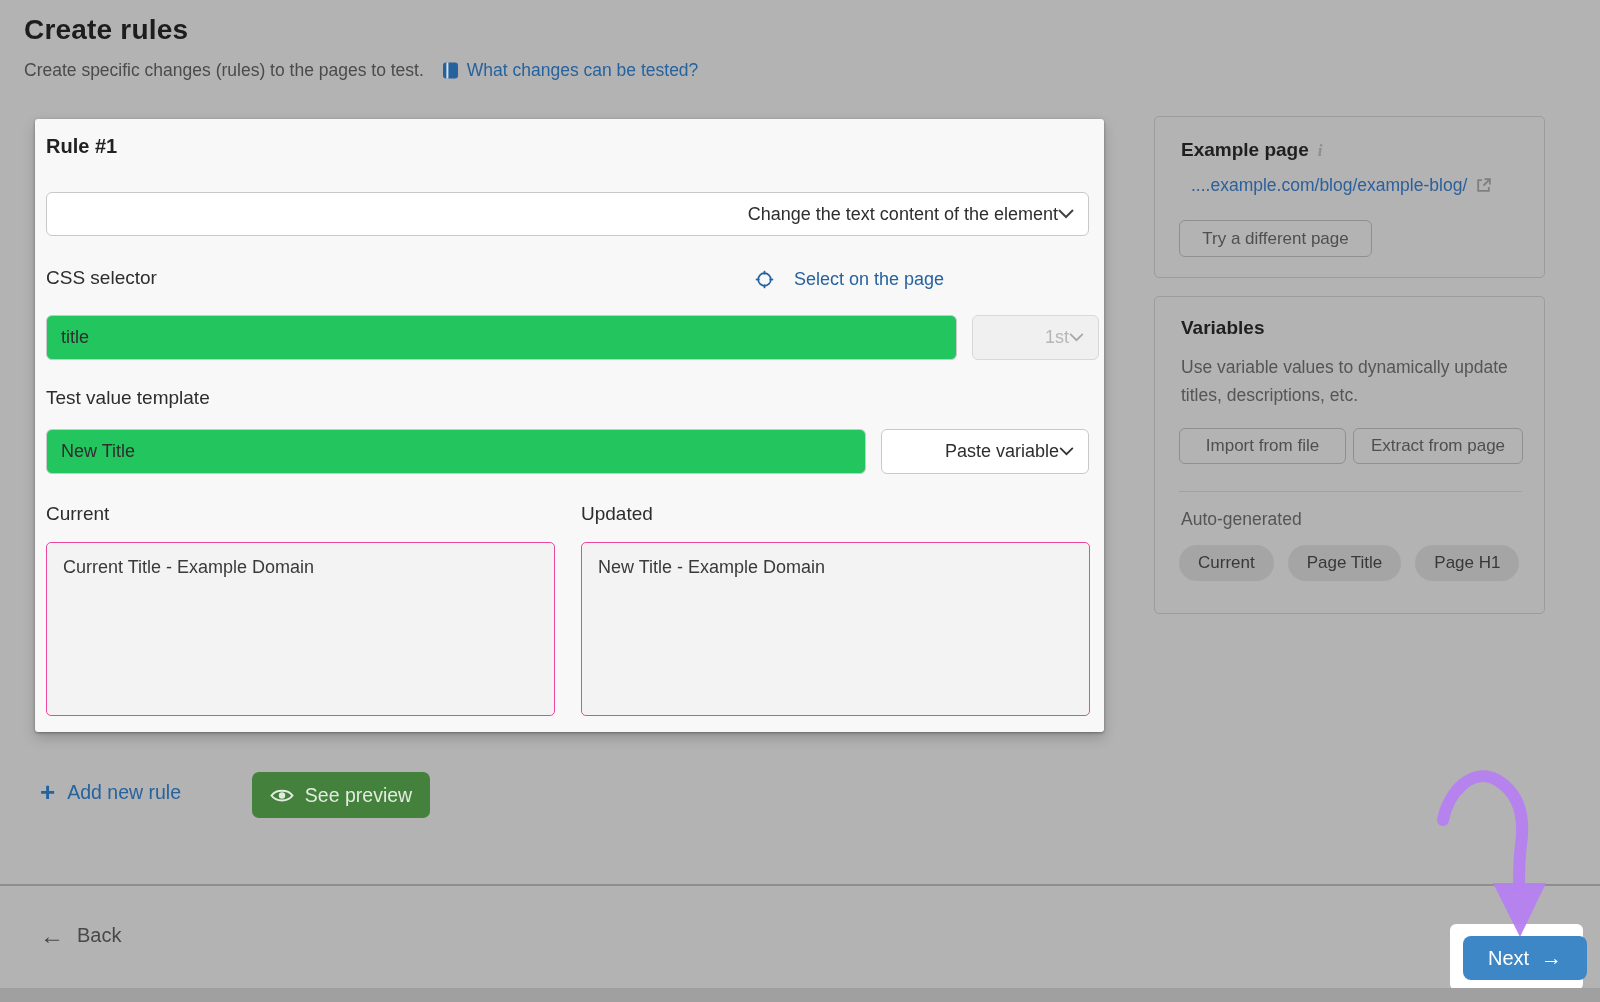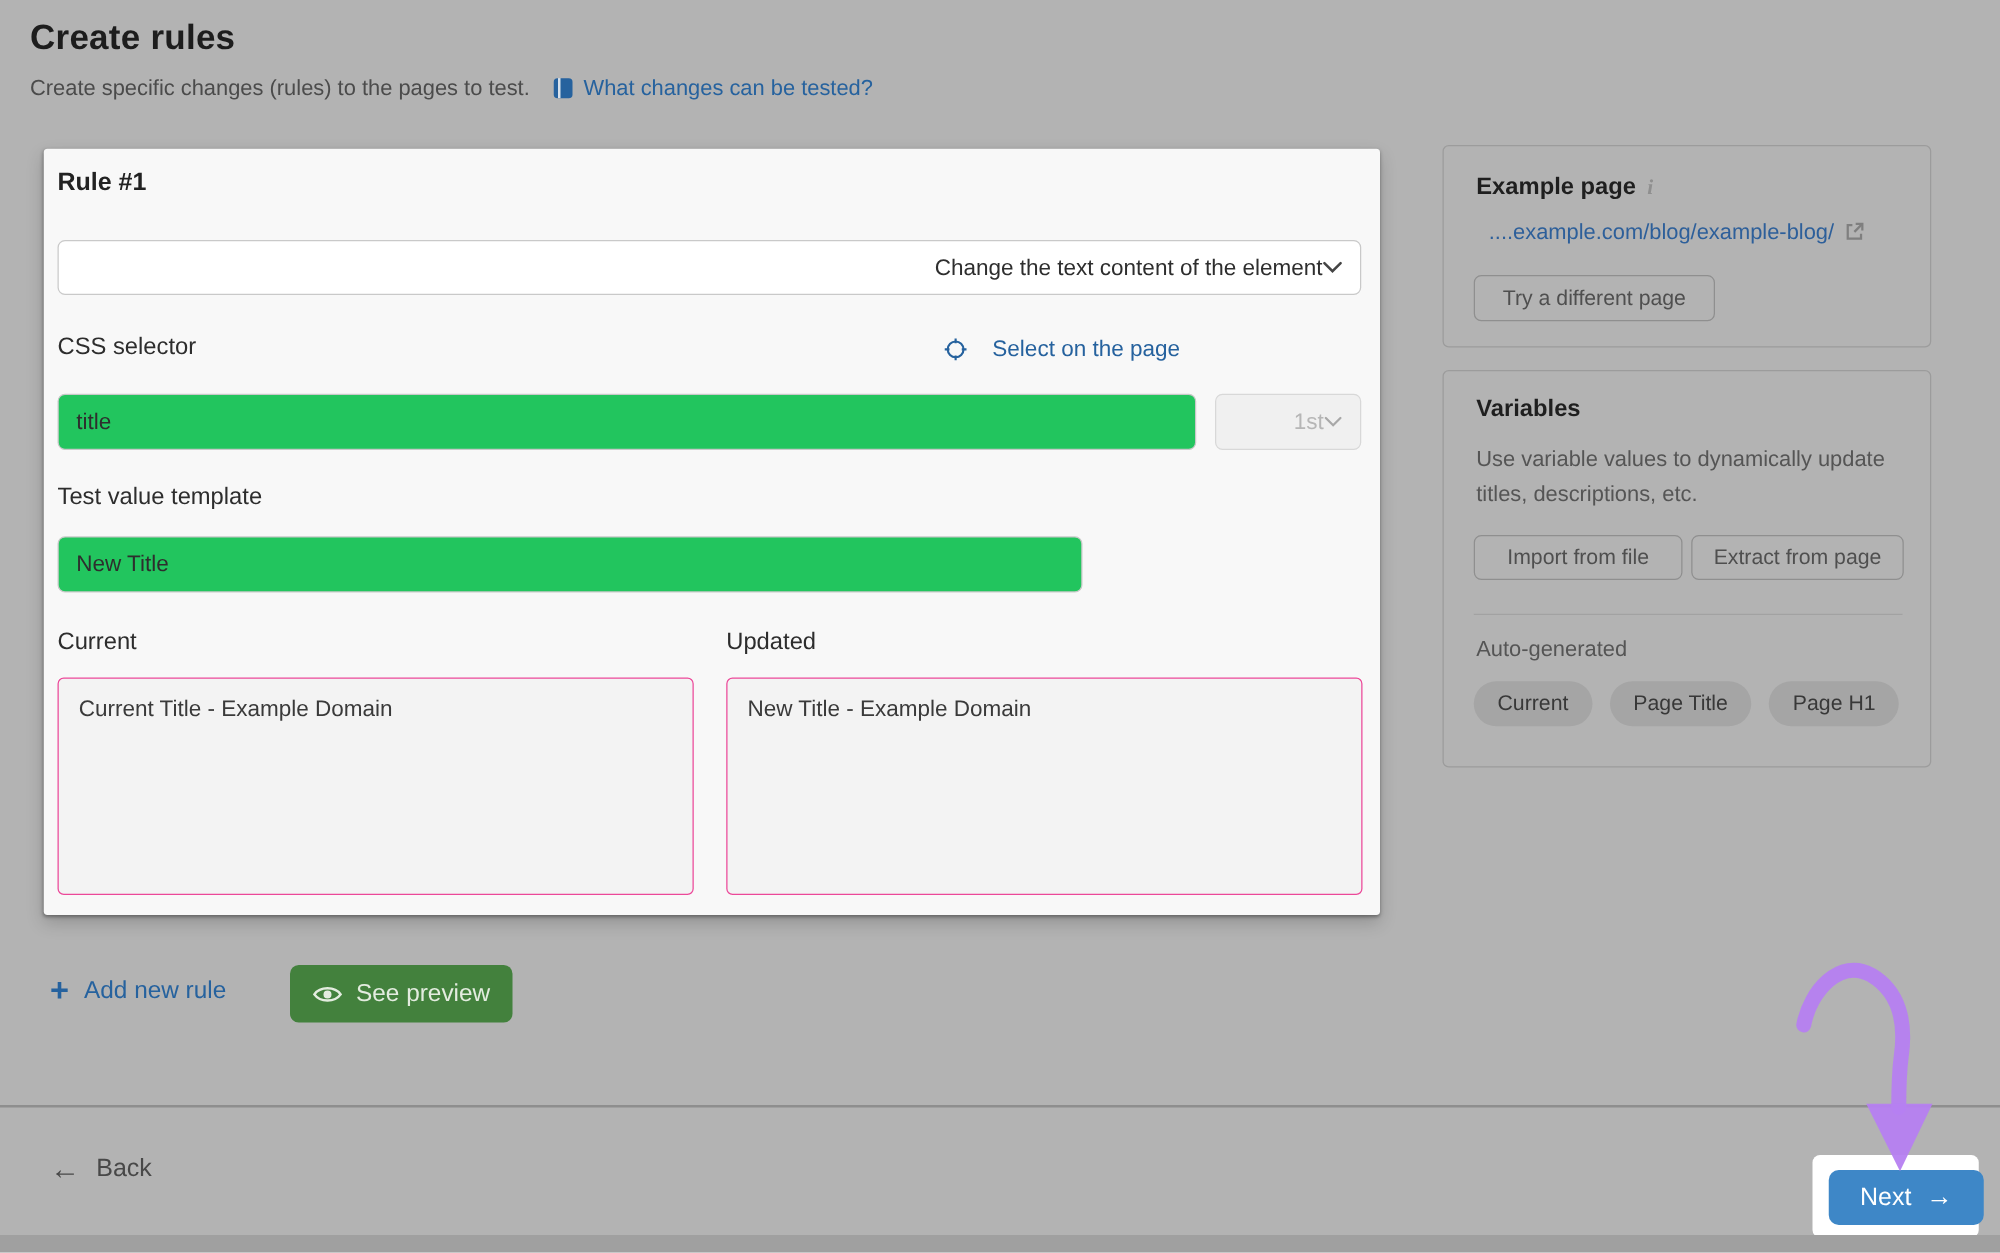--- a/index.html
+++ b/index.html
@@ -26,21 +26,21 @@
                 padding:15px 14px; font-size:18px; color:#2e2e2e; font-family:inherit; outline:none; }
   .onpage-link { position:absolute; top:150px; right:160px; display:flex; align-items:center; gap:20px;
                  color:#26629e; font-size:18px; cursor:pointer; }
   .preview-box { position:absolute; top:423px; width:509px; height:174px; background:#f3f3f3;
                  border:1px solid #ec4899; border-radius:5px; padding:14px 16px; font-size:18px; color:#3a3a3a; }
 
   
   .add-rule { position:absolute; left:40px; top:780px; display:flex; align-items:center; gap:12px;
               color:#26629e; font-size:19.5px; cursor:pointer; }
   .add-rule .plus { font-size:26px; font-weight:700; line-height:24px; }
-  .preview-btn { position:absolute; left:232px; top:772px; width:178px; height:46px; background:#43813d;
+  .preview-btn { position:absolute; left:252px; top:772px; width:178px; height:46px; background:#43813d;
                  border:none; border-radius:7px; display:flex; align-items:center; justify-content:center; gap:11px;
                  color:#e3ecdf; font-size:19.5px; font-family:inherit; cursor:pointer; }
 
   
   .side-card { position:absolute; left:1154px; width:391px; border:1px solid #9c9c9c; border-radius:5px; }
   .side-card.example { top:116px; height:162px; }
   .side-card.vars { top:296px; height:318px; }
   .side-title { position:absolute; left:26px; font-size:19px; font-weight:700; color:#1f1f1f; display:flex; align-items:baseline; gap:9px; }
   .info-i { font-family:"Liberation Serif","DejaVu Serif",serif; font-style:italic; font-weight:700; color:#8f8f8f; font-size:17px; }
   .page-url { position:absolute; left:36px; top:58px; display:flex; align-items:center; gap:8px;
@@ -101,29 +101,35 @@
       <svg class="icon" width="19" height="19" viewBox="0 0 19 19">
         <circle cx="9.5" cy="9.5" r="6.3" stroke="#26629e" stroke-width="1.7" fill="none"></circle>
         <line x1="9.5" y1="0.8" x2="9.5" y2="4.6" stroke="#26629e" stroke-width="1.7"></line>
         <line x1="9.5" y1="14.4" x2="9.5" y2="18.2" stroke="#26629e" stroke-width="1.7"></line>
         <line x1="0.8" y1="9.5" x2="4.6" y2="9.5" stroke="#26629e" stroke-width="1.7"></line>
         <line x1="14.4" y1="9.5" x2="18.2" y2="9.5" stroke="#26629e" stroke-width="1.7"></line>
       </svg>
       <span>Select on the page</span>
     </div>
     <input class="text-input" style="left: 11px; top: 196px; width: 911px; height: 45px;" value="title">
-    <div class="select-box disabled" style="left:937px; top:196px; width:117px; height:45px;">
+    <div class="select-box disabled" style="left:937px; top:196px; width:127px; height:45px;">
       <span>1st</span>
       <svg class="icon" width="15" height="9" viewBox="0 0 16 10">
         <path d="M1.5 1.5 L8 8 L14.5 1.5" stroke="#a8a8a8" stroke-width="2" fill="none" stroke-linecap="round"></path>
       </svg>
     </div>
 
     <div class="field-label" style="left:11px; top:268px;">Test value template</div>
     <input class="text-input" style="left: 11px; top: 310px; width: 820px; height: 45px;" value="New Title">
+    <div class="select-box" style="left:846px; top:310px; width:208px; height:45px;">
+      <span>Paste variable</span>
+      <svg class="icon" width="15" height="9" viewBox="0 0 16 10">
+        <path d="M1.5 1.5 L8 8 L14.5 1.5" stroke="#333" stroke-width="2" fill="none" stroke-linecap="round"></path>
+      </svg>
+    </div>
 
     <div class="field-label" style="left:11px; top:384px;">Current</div>
     <div class="field-label" style="left:546px; top:384px;">Updated</div>
     <div class="preview-box" style="left:11px;">
       <span>Current Title - Example Domain</span>
     </div>
     <div class="preview-box" style="left:546px;">
       <span>New Title - Example Domain</span>
     </div>
   </div>

